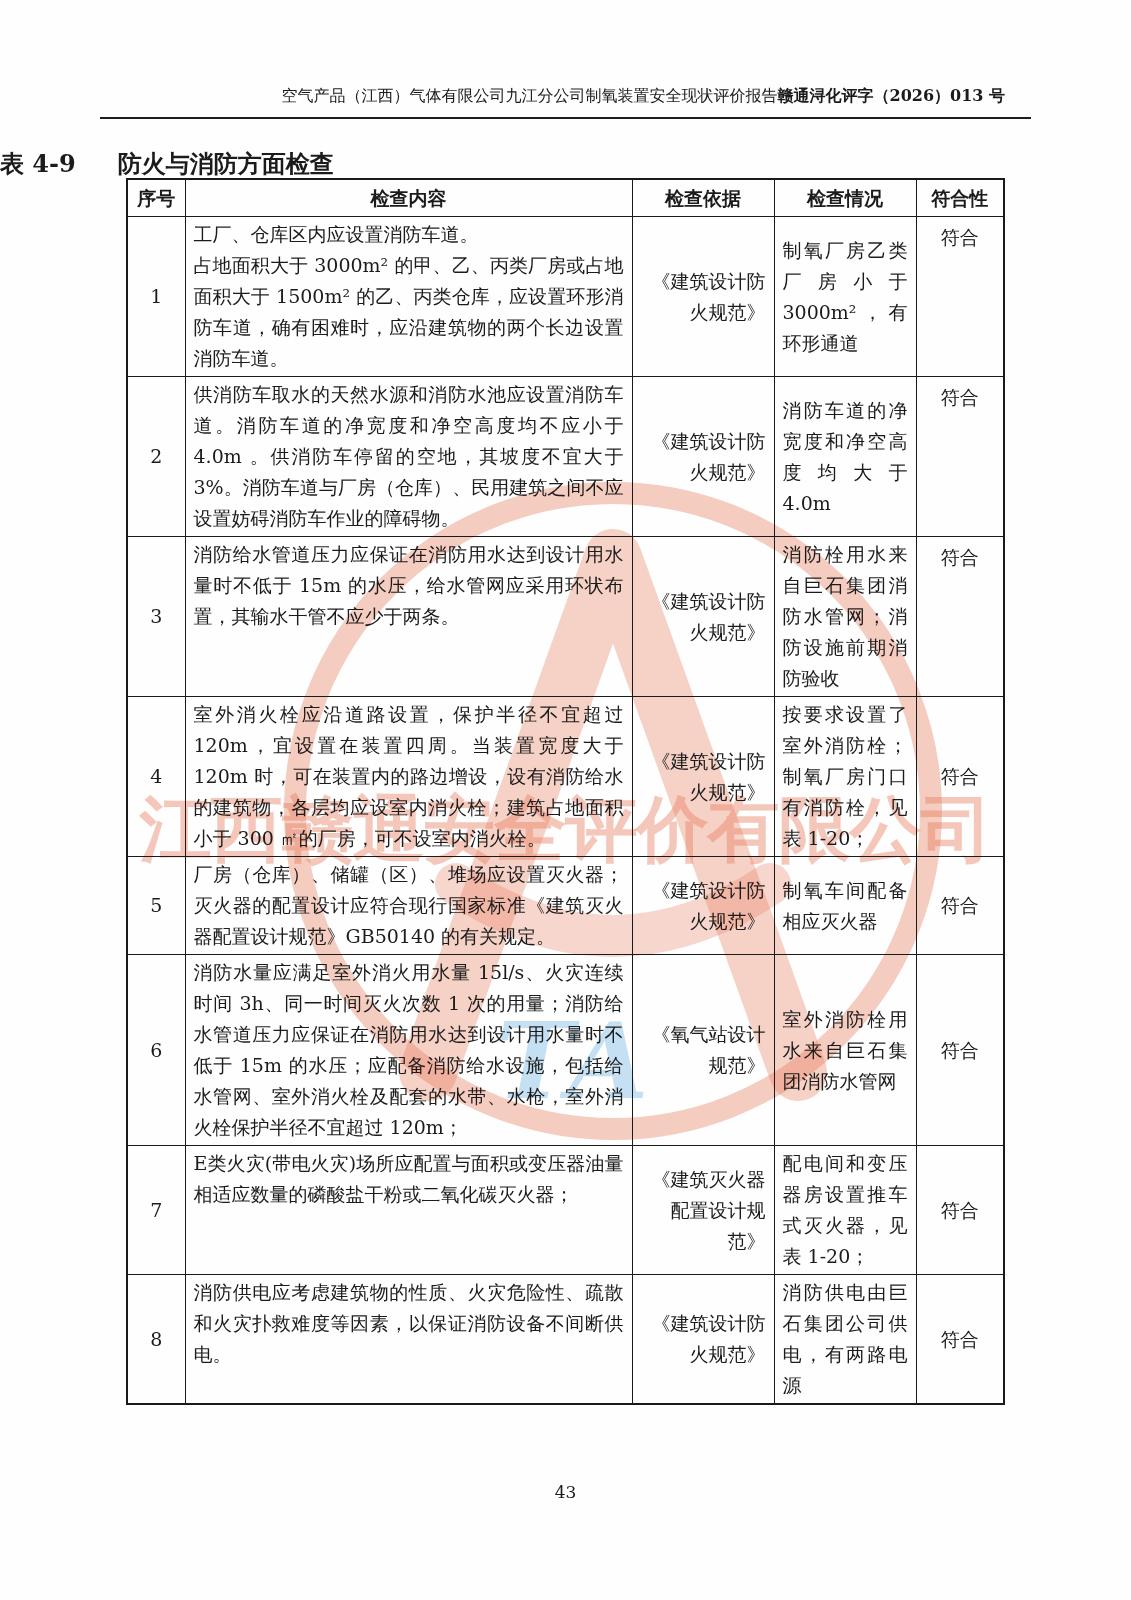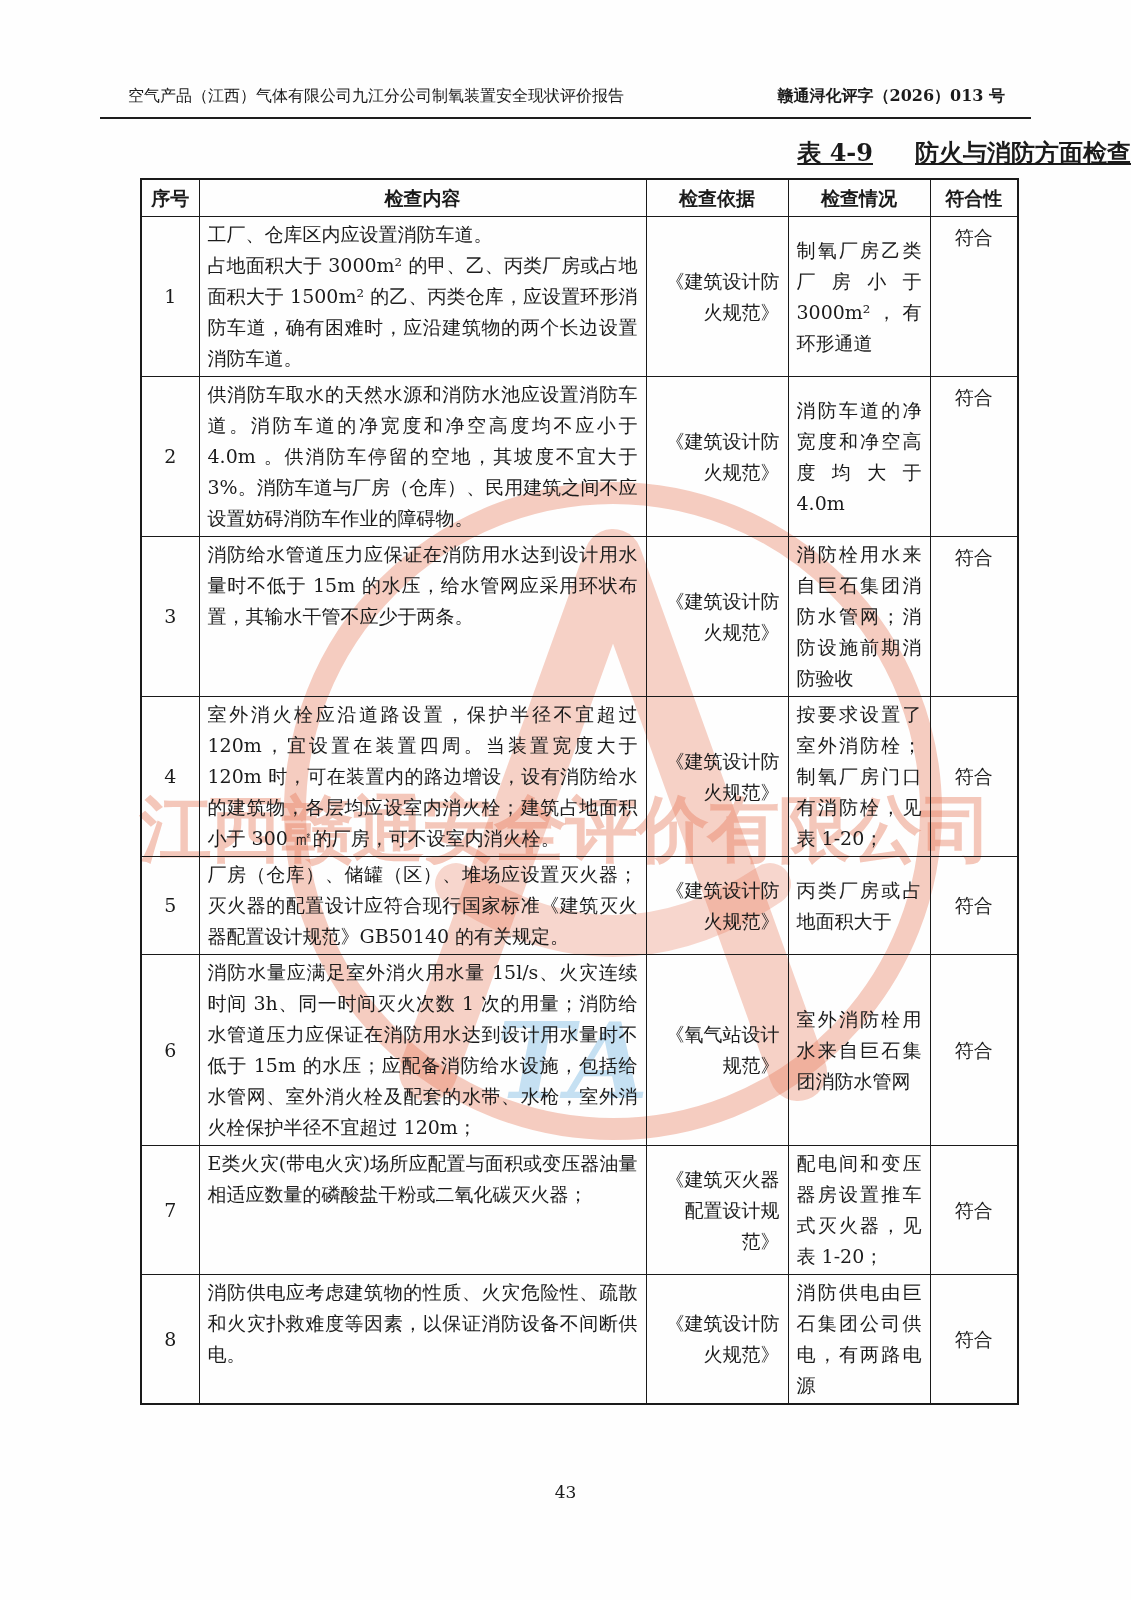--- a/index.html
+++ b/index.html
@@ -17,32 +17,32 @@
   .wm-company {
     position:absolute; top:782px; left:50%; transform:translateX(-50%);
     white-space:nowrap; font-size:72px; font-weight:700; letter-spacing:-1px;
     color:rgba(231,124,92,0.42);
   }
   .wm-logo { position:absolute; left:268px; top:466px; }
   
   .content { position:absolute; inset:0; z-index:1; }
   .header {
     position:absolute; top:86px; left:128px; width:877px;
-    display:flex; justify-content:space-between; align-items:flex-end;
+    display:flex; justify-content:flex-end; align-items:flex-end;
     font-size:16px;
   }
   .header-right { font-weight:600; }
   .header-rule { position:absolute; top:117px; left:100px; width:931px; border-top:2.5px solid #1d1d1d; }
   .table-title {
-    position:absolute; top:137px; left:0; width:100%;
-    text-align:right; font-size:24px; font-weight:bold;text-decoration:underline;
+    position:absolute; top:148px; left:0; width:100%;
+    text-align:left; font-size:24px; font-weight:bold;
   }
   .table-title .tt-label { margin-right:42px; }
   table.insp {
-    position:absolute; top:178px; left:140px;
+    position:absolute; top:178px; left:126px;
     border-collapse:collapse; table-layout:fixed; width:877px;
     background:transparent;
   }
   table.insp col.c-no  { width:58px; }
   table.insp col.c-ct  { width:447px; }
   table.insp col.c-bs  { width:142px; }
   table.insp col.c-st  { width:142px; }
   table.insp col.c-cp  { width:88px; }
   table.insp th, table.insp td {
     border:1.5px solid #1a1a1a;
@@ -145,21 +145,21 @@
             <td class="cell-no">4</td>
             <td class="cell-content">室外消火栓应沿道路设置，保护半径不宜超过 120m，宜设置在装置四周。当装置宽度大于 120m 时，可在装置内的路边增设，设有消防给水的建筑物，各层均应设室内消火栓；建筑占地面积小于 300 ㎡的厂房，可不设室内消火栓。</td>
             <td class="cell-basis">《建筑设计防火规范》</td>
             <td class="cell-situation">按要求设置了室外消防栓；制氧厂房门口有消防栓，见表 1-20；</td>
             <td class="cell-compliance">符合</td>
           </tr>
           <tr>
             <td class="cell-no">5</td>
             <td class="cell-content">厂房（仓库）、储罐（区）、堆场应设置灭火器；灭火器的配置设计应符合现行国家标准《建筑灭火器配置设计规范》GB50140 的有关规定。</td>
             <td class="cell-basis">《建筑设计防火规范》</td>
-            <td class="cell-situation">丙类厂房或占地面积大于</td>
+            <td class="cell-situation">制氧车间配备相应灭火器</td>
             <td class="cell-compliance">符合</td>
           </tr>
           <tr>
             <td class="cell-no">6</td>
             <td class="cell-content">消防水量应满足室外消火用水量 15l/s、火灾连续时间 3h、同一时间灭火次数 1 次的用量；消防给水管道压力应保证在消防用水达到设计用水量时不低于 15m 的水压；应配备消防给水设施，包括给水管网、室外消火栓及配套的水带、水枪，室外消火栓保护半径不宜超过 120m；</td>
             <td class="cell-basis">《氧气站设计规范》</td>
             <td class="cell-situation">室外消防栓用水来自巨石集团消防水管网</td>
             <td class="cell-compliance">符合</td>
           </tr>
           <tr>

